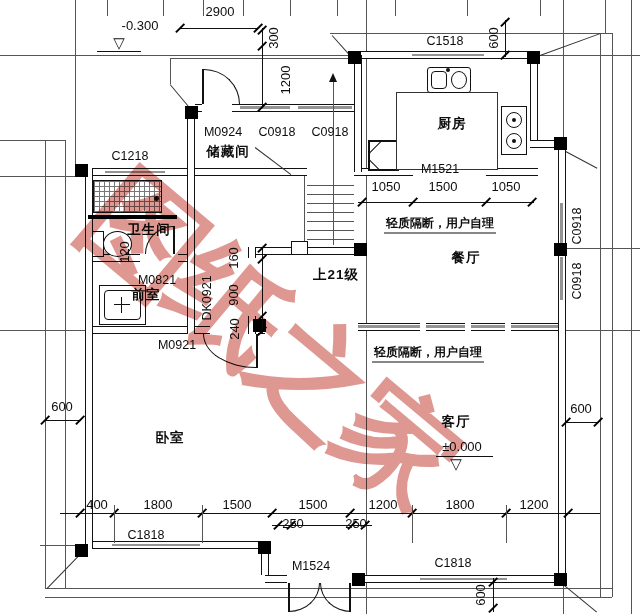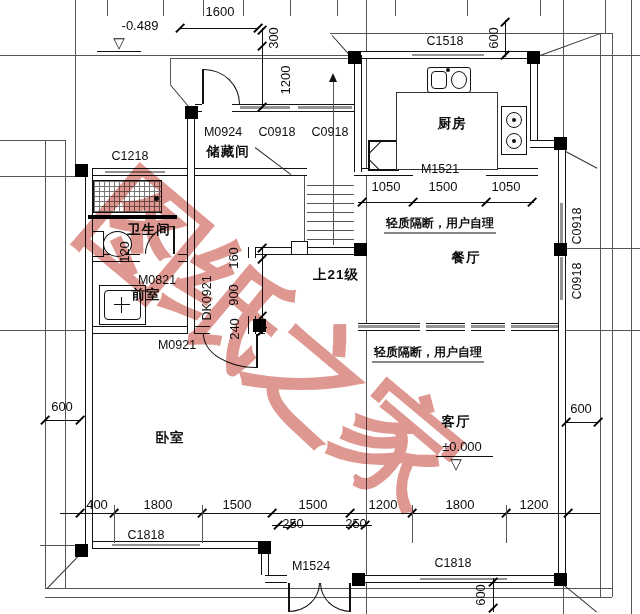--- a/index.html
+++ b/index.html
@@ -239,23 +239,23 @@
   <div class="tk" style="left:566px;top:422px"></div>
   <div class="tk" style="left:598px;top:422px"></div>
   <div class="ln" style="left:493px;top:578px;width:1.2px;height:34px"></div>
   <div class="tk" style="left:493px;top:582px"></div>
   <div class="tk" style="left:493px;top:608px"></div>
 
   <div class="ln" style="left:97px;top:51px;width:44px;height:1.2px"></div>
   <div class="ln" style="left:436px;top:456px;width:57px;height:1.2px"></div>
 
   <div id="labels">
-      <span class="lbl dim" style="left: 140px; top: 25px;">-0.489</span>
+      <span class="lbl dim" style="left: 140px; top: 25px;">-0.300</span>
       <span class="lbl sym" style="left: 119px; top: 43px;">▽</span>
-      <span class="lbl dim" style="left: 220px; top: 11px;">1600</span>
+      <span class="lbl dim" style="left: 220px; top: 11px;">2900</span>
       <span class="lbl dim" style="left: 273px; top: 38px; transform: translate(-50%, -50%) rotate(-90deg);">300</span>
       <span class="lbl dim" style="left: 285px; top: 80px; transform: translate(-50%, -50%) rotate(-90deg);">1200</span>
       <span class="lbl code" style="left: 445px; top: 41px;">C1518</span>
       <span class="lbl dim" style="left: 493px; top: 38px; transform: translate(-50%, -50%) rotate(-90deg);">600</span>
       <span class="lbl code" style="left: 223px; top: 132px;">M0924</span>
       <span class="lbl code" style="left: 277px; top: 132px;">C0918</span>
       <span class="lbl code" style="left: 330px; top: 132px;">C0918</span>
       <span class="lbl room" style="left: 228px; top: 152px;">储藏间</span>
       <span class="lbl code" style="left: 130px; top: 156px;">C1218</span>
       <span class="lbl room" style="left: 452px; top: 124px;">厨房</span>

